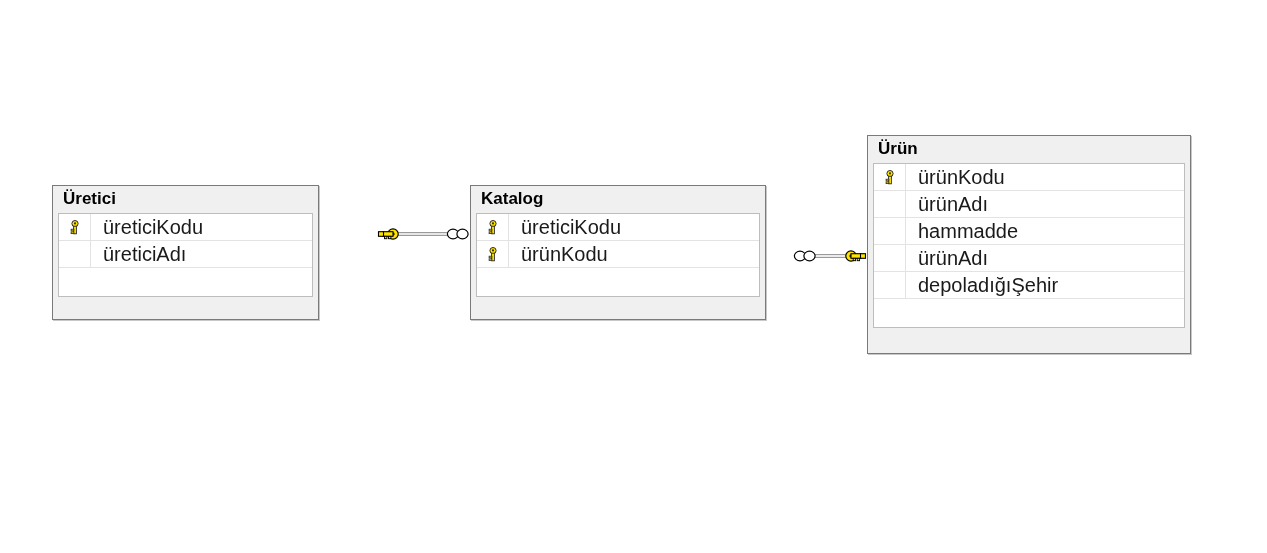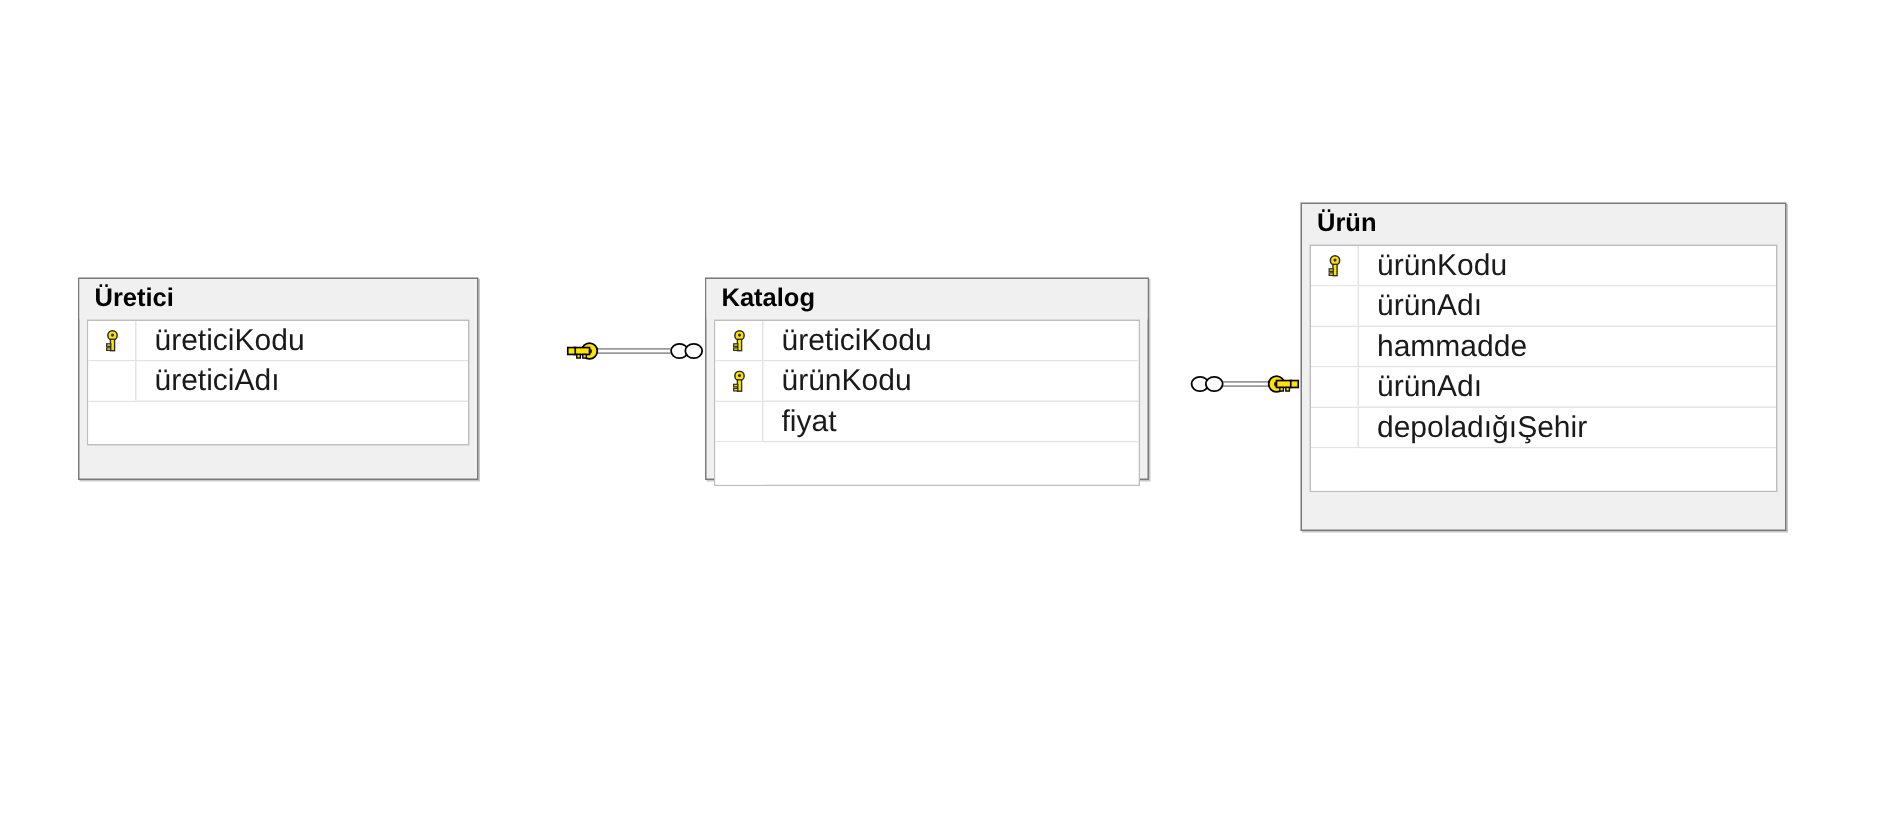--- a/index.html
+++ b/index.html
@@ -152,24 +152,20 @@
           <div class="attr-keycell">
             <svg class="key-icon-cell" viewBox="0 0 11 15" width="11" height="15">
               <circle cx="6" cy="3.6" r="3.1" fill="#ffe400" stroke="#2b2b2b" stroke-width="1"></circle>
               <circle cx="6" cy="3.4" r="1.05" fill="#3a3000"></circle>
               <rect x="4.6" y="6.2" width="2.8" height="7.6" fill="#ffe400" stroke="#2b2b2b" stroke-width="0.9"></rect>
               <rect x="2.1" y="9.2" width="2.8" height="1.7" fill="#ffe400" stroke="#2b2b2b" stroke-width="0.8"></rect>
               <rect x="2.1" y="11.9" width="2.8" height="1.7" fill="#ffe400" stroke="#2b2b2b" stroke-width="0.8"></rect>
             </svg>
           </div>
           <div class="attr-name">ürünKodu</div>
-        </div>
-        <div class="attr-row">
-          <div class="attr-keycell"></div>
-          <div class="attr-name">fiyat</div>
         </div>
         <div class="attr-row empty-row">
           <div class="attr-keycell" style="border-right: none;"></div>
         </div>
       </div>
     </div>
     <div class="entity" style="left: 867px; top: 135px; width: 324px; height: 219px;">
       <div class="entity-header">
         <div class="entity-title">Ürün</div>
       </div>

